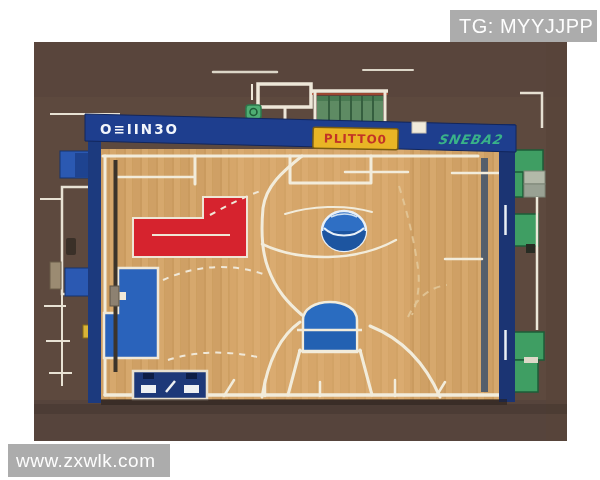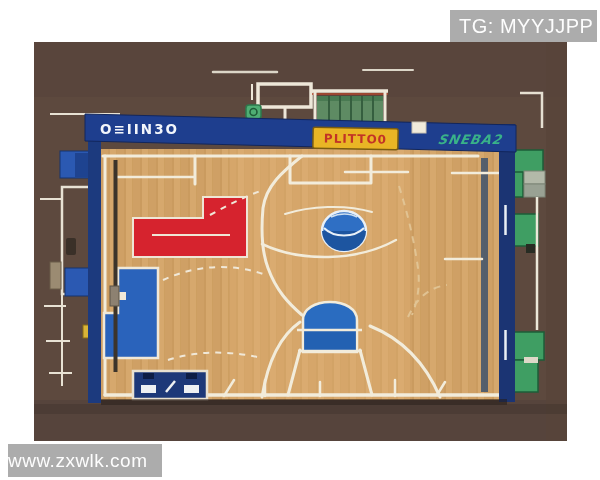--- a/index.html
+++ b/index.html
@@ -2,21 +2,21 @@
 <html><head>
 <meta charset="utf-8">
 <style>
   html,body{margin:0;padding:0;width:600px;height:480px;background:#ffffff;overflow:hidden;
             font-family:"Liberation Sans", sans-serif;}
   .scene{position:relative;width:600px;height:480px;background:#ffffff;}
   .scene svg{position:absolute;left:0;top:0;display:block;}
   .wm{position:absolute;background:rgba(169,169,169,0.97);color:#fdfdfd;
       display:flex;align-items:center;white-space:nowrap;letter-spacing:0.5px;}
   .wm-tr{left:450px;top:10px;width:138px;height:32px;font-size:20px;padding-left:9px;}
-  .wm-bl{left:8px;top:444px;width:154px;height:33px;font-size:19px;}
+  .wm-bl{left:8px;top:444px;width:154px;height:33px;font-size:19px;padding-left:8px;}
   text{font-family:"DejaVu Sans", sans-serif;}
 </style>
 </head>
 <body>
 
 <div class="scene">
 
 <svg width="600" height="480" viewBox="0 0 600 480">
   <defs>
     <pattern id="planks" x="101" y="149" width="16" height="251" patternUnits="userSpaceOnUse">

